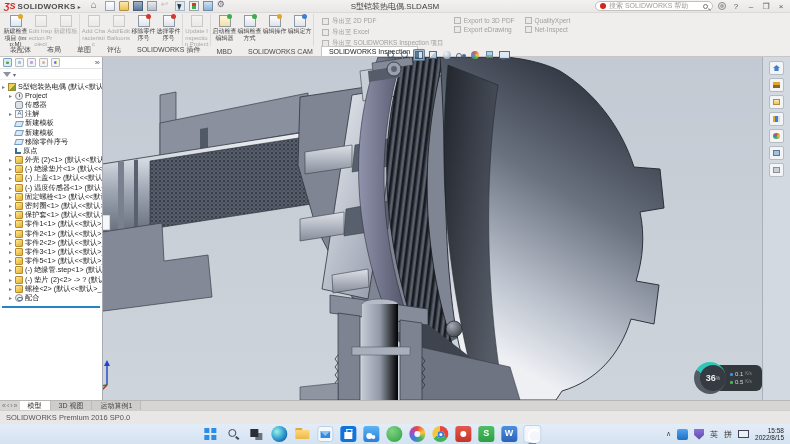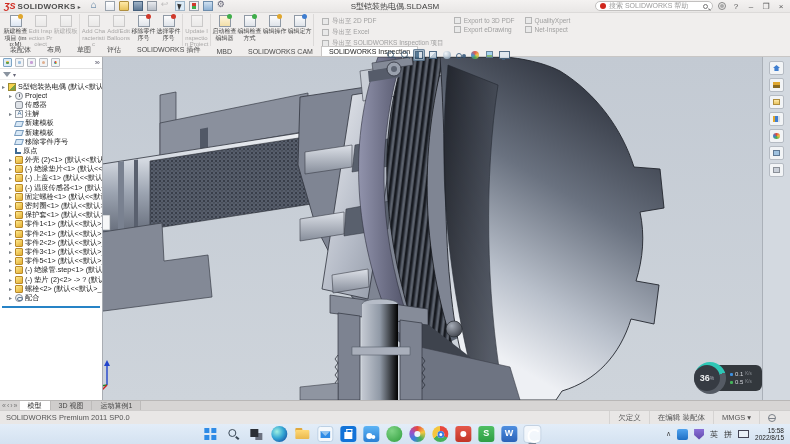--- a/index.html
+++ b/index.html
@@ -138,21 +138,21 @@
 
   
   .netwidget{position:absolute;left:694px;top:305px;z-index:6;display:flex;align-items:center;}
   .netpill{position:absolute;left:16px;top:3px;width:52px;height:26px;background:rgba(38,42,48,.92);border-radius:6px;
     display:flex;flex-direction:column;justify-content:center;gap:2px;padding-left:20px;}
   .netrow{display:flex;align-items:center;gap:2px;font-size:6px;color:#d8dbe0;line-height:6px;}
   .netdot{width:3px;height:3px;border-radius:1px;flex:none;}
   .netunit{font-size:4.5px;color:#8b9097;}
   .netcircle{position:relative;width:32px;height:32px;border-radius:50%;
     background:conic-gradient(from 300deg,#2fc7b6 0 130deg,#555b64 130deg 360deg);z-index:2;
-    display:flex;align-items:center;justify-content:flex-start;}
+    display:flex;align-items:center;justify-content:flex-end;}
   .netinner{width:26px;height:26px;border-radius:50%;background:#363b43;display:flex;align-items:center;justify-content:center;
     color:#eceef0;font-size:9px;font-weight:bold;}
   .netinner .pct{font-size:5px;font-weight:normal;color:#aeb3ba;}
 
   
   .viewtabs{height:10px;background:#d7d5d4;display:flex;align-items:stretch;font-size:7px;color:#444;border-top:1px solid #b9b7b6;}
   .vnav{display:flex;align-items:center;padding:0 2px;gap:1px;color:#777;font-size:7px;}
   .vtab{padding:0 8px;display:flex;align-items:center;border-right:1px solid #bdbbba;background:#cfcdcc;white-space:nowrap;}
   .vtab[data-active="1"]{background:#fff;color:#222;}
 
@@ -681,32 +681,21 @@
     </div>
   <div class="vtab" data-active="0">
       <span>3D 视图</span>
     </div>
   <div class="vtab" data-active="0">
       <span>运动算例1</span>
     </div>
 </div>
 
 <div class="statusbar">
-  <span>SOLIDWORKS Premium 2011 SP0.0</span>
-  <div class="st-right">
-    <span class="st-item">欠定义</span>
-    <span class="st-item">在编辑 装配体</span>
-    <span class="st-item">
-        <span>MMGS</span>
-        <span>▾</span>
-      </span>
-    <span class="st-item">
-        <span class="globe"></span>
-      </span>
-  </div>
+  <span>SOLIDWORKS Premium 2016 SP0.0</span>
 </div>
 
 <div class="taskbar">
   <div class="tb-center">
     <span class="ti t-start"></span>
     <span class="ti t-search"></span>
     <span class="ti t-view"></span>
     <span class="ti t-edge"></span>
     <span class="ti t-folder"></span>
     <span class="ti t-mail"></span>

